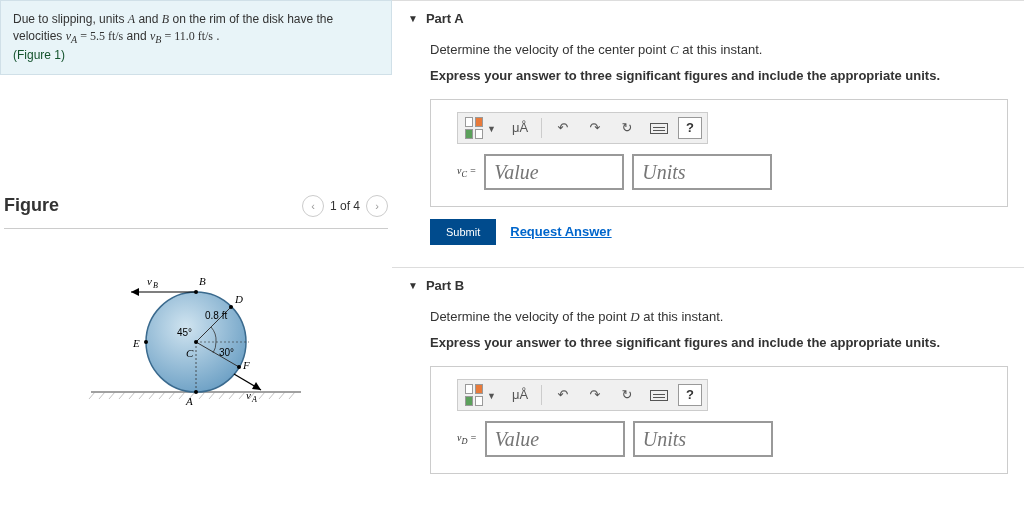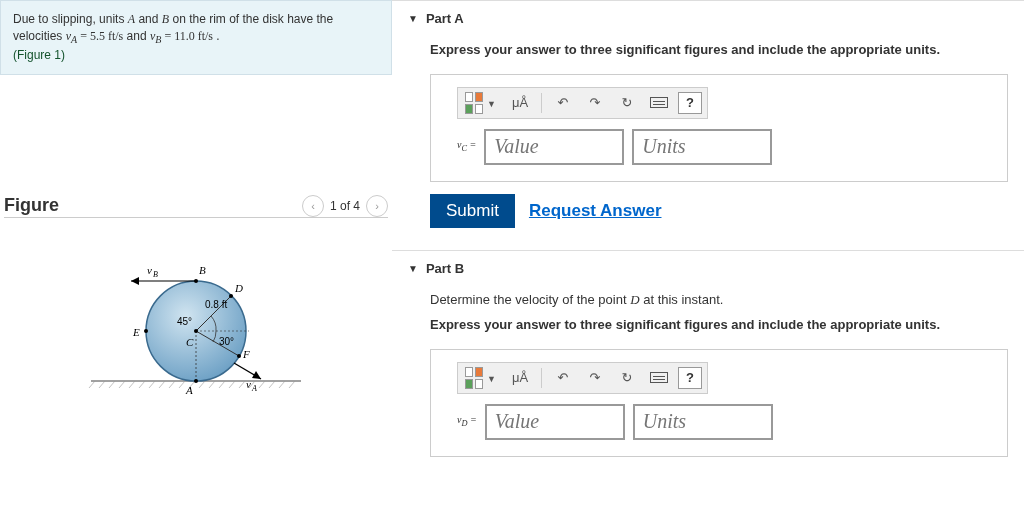--- a/index.html
+++ b/index.html
@@ -13,21 +13,21 @@
       border: 1px solid #d0e0e8;
       padding: 10px 12px;
       font-size: 12px;
       line-height: 1.4;
     }
     .problem-box .figure-link { color: #14532d; text-decoration: none; }
     .problem-box em { font-style: italic; font-family: 'Times New Roman', serif; }
     .problem-box .math { font-family: 'Times New Roman', serif; }
     
     .figure-section { margin-top: 120px; padding: 0 4px; }
-    .figure-header { display: flex; justify-content: space-between; align-items: center; border-bottom: 1px solid #ccc; padding-bottom: 0; margin-bottom: 8px; }
+    .figure-header { display: flex; justify-content: space-between; align-items: center; border-bottom: 1px solid #ccc; padding-bottom: 11px; margin-bottom: 8px; }
     .figure-title { font-size: 18px; font-weight: bold; }
     .figure-nav { display: flex; align-items: center; gap: 6px; font-size: 12px; }
     .nav-btn { width: 22px; height: 22px; border-radius: 50%; border: 1px solid #ccc; background: #fff; cursor: pointer; display: flex; align-items: center; justify-content: center; font-size: 11px; color: #999; }
     .figure-image { display: flex; justify-content: center; padding: 20px 0; }
     
     .part-section { border-top: 1px solid #ddd; padding: 10px 16px; margin-bottom: 12px; }
     .part-header { display: flex; align-items: center; gap: 8px; font-weight: bold; font-size: 13px; margin-bottom: 14px; }
     .collapse-icon { font-size: 10px; color: #333; }
     .part-body { padding-left: 22px; font-size: 13px; line-height: 1.5; }
     .part-prompt { margin-bottom: 6px; }
@@ -40,22 +40,22 @@
     .tool-btn { width: 26px; height: 24px; display: flex; align-items: center; justify-content: center; cursor: pointer; font-size: 13px; color: #555; }
     .tool-btn.templates { width: 38px; }
     .tool-sep { width: 1px; height: 20px; background: #ccc; margin: 0 2px; }
     .tool-help { width: 24px; height: 22px; border: 1px solid #999; background: #fff; display: flex; align-items: center; justify-content: center; font-weight: bold; cursor: pointer; }
     
     .input-row { display: flex; align-items: center; gap: 8px; }
     .input-label { font-size: 10px; font-style: italic; font-family: 'Times New Roman', serif; }
     .input-field { width: 140px; height: 36px; border: 2px solid #999; padding: 7px 8px; font-family: 'Times New Roman', serif; font-style: italic; font-size: 20px; color: #aaa; }
     
     .submit-row { display: flex; align-items: center; gap: 14px; margin-top: 4px; }
-    .submit-btn { background: #004b8d; color: #fff; border: none; padding: 7px 16px; font-size: 17px; cursor: pointer; }
-    .request-link { color: #0066cc; text-decoration: underline; font-size: 17px; font-weight: bold; }
+    .submit-btn { background: #004b8d; color: #fff; border: none; padding: 7px 16px; font-size: 11px; cursor: pointer; }
+    .request-link { color: #0066cc; text-decoration: underline; font-size: 13px; font-weight: bold; }
     
     .templates-icon {
       width: 34px; height: 22px; position: relative;
     }
     .tmpl-a { position:absolute; left:0; top:0; width:8px; height:10px; background:#fff; border:1px solid #999; }
     .tmpl-b { position:absolute; left:10px; top:0; width:8px; height:10px; background:#e87a3a; border:1px solid #999; }
     .tmpl-c { position:absolute; left:0; top:12px; width:8px; height:10px; background:#5ba05b; border:1px solid #999; }
     .tmpl-d { position:absolute; left:10px; top:12px; width:8px; height:10px; background:#fff; border:1px solid #999; }
     .tmpl-arrow { position:absolute; left:22px; top:6px; font-size:9px; color:#555; }
     
@@ -158,20 +158,23 @@
   </div>
 
   <div class="right-panel">
 
     <div class="part-section">
       <div class="part-header">
         <span class="collapse-icon">▼</span>
         <span>Part A</span>
       </div>
       <div class="part-body">
+        <div class="part-prompt">
+          <span>Determine the velocity of the center point </span><em>C</em><span> at this instant.</span>
+        </div>
         <div class="part-instr">Express your answer to three significant figures and include the appropriate units.</div>
 
         <div class="answer-box">
           <div class="answer-box-inner">
             <div class="toolbar">
               <div class="tool-btn templates">
                 <div class="templates-icon">
                     <div class="tmpl-a"></div>
                     <div class="tmpl-b"></div>
                     <div class="tmpl-c"></div>

